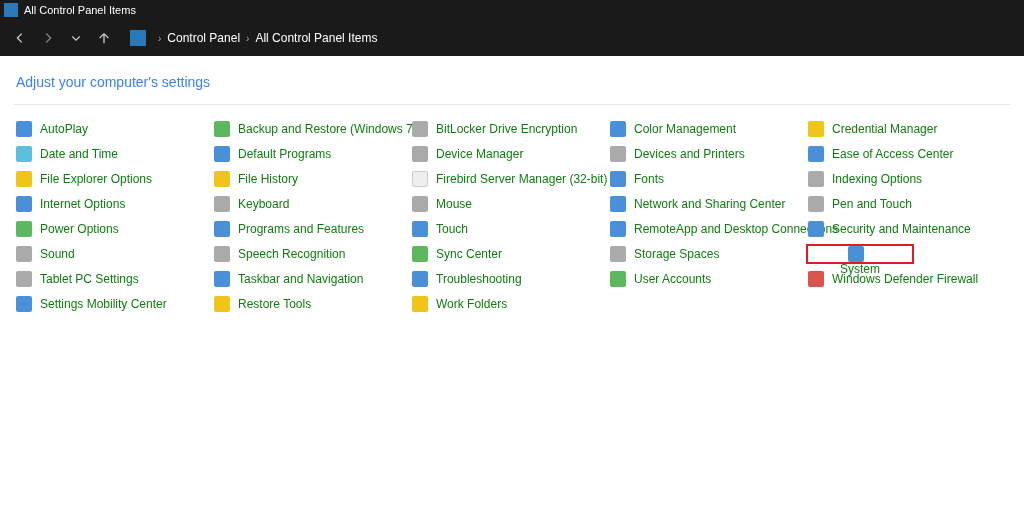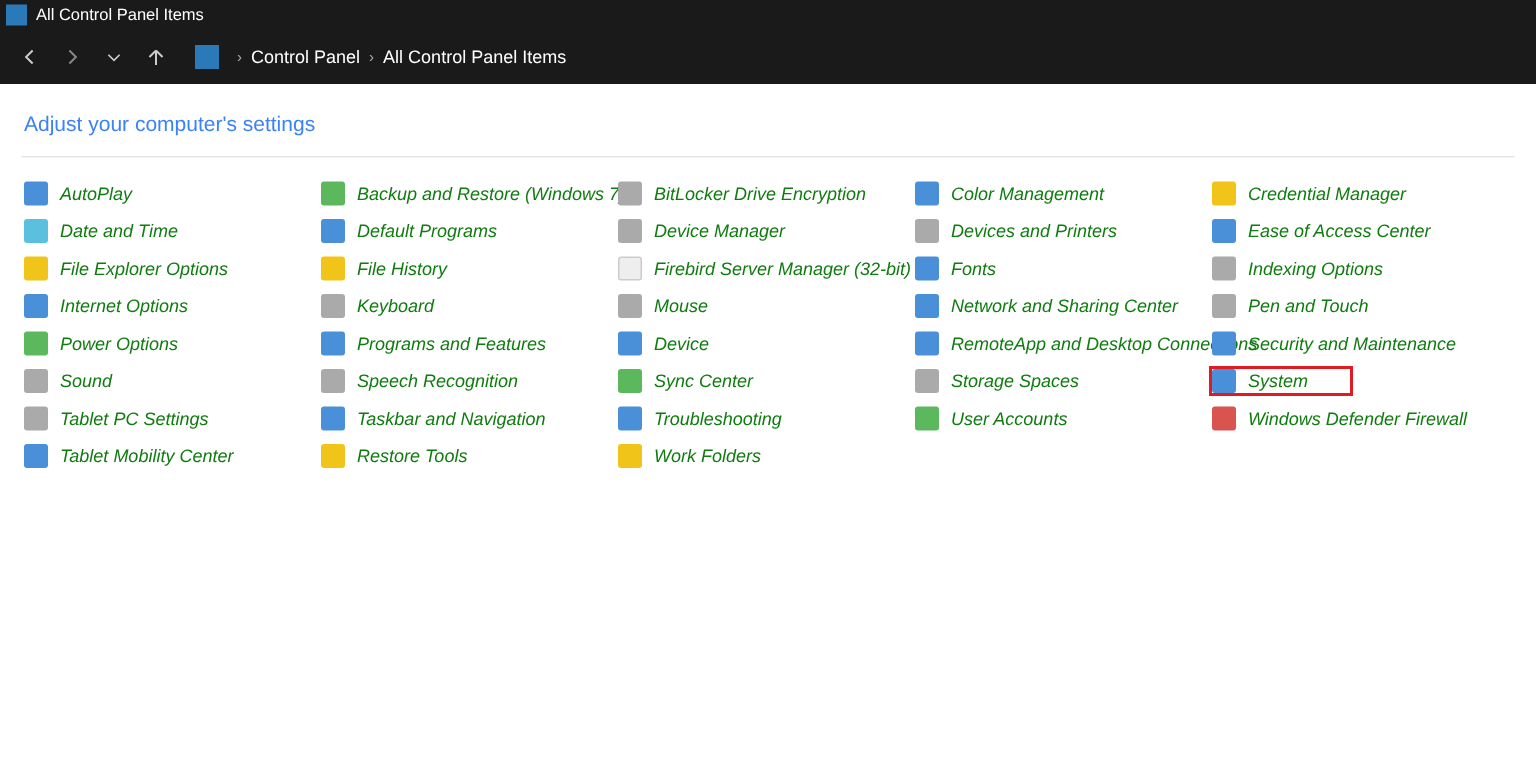--- a/index.html
+++ b/index.html
@@ -70,21 +70,20 @@
   }
   .divider {
     border-bottom: 1px solid #e6e6e6;
     margin-bottom: 14px;
   }
   .grid {
     display: grid;
     grid-template-columns: repeat(5, 198px);
     column-gap: 0px;
     row-gap: 5px;
-    font-style: italic;
   }
   .item {
     display: flex;
     align-items: center;
     height: 20px;
     padding: 0 2px;
     cursor: pointer;
     position: relative;
   }
   .item .ico {
@@ -98,21 +97,22 @@
     border-radius: 2px;
   }
   .item .lbl {
     color: #107c10;
     font-size: 12px;
     white-space: nowrap;
   }
   .highlight {
     border: 2px solid #e01b24;
     padding: 0 0;
-    width: 96px;
+    width: 108px;
+    flex-direction: column;
   }
   
   .i-blue { background: #4a90d9; }
   .i-green { background: #5cb85c; }
   .i-yellow { background: #f0c419; }
   .i-red { background: #d9534f; }
   .i-gray { background: #aaa; }
   .i-teal { background: #5bc0de; }
   .i-white { background: #eee; border:1px solid #ccc; }
 </style>
@@ -241,21 +241,21 @@
       <div class="item">
         <span class="ico i-green"></span>
         <span class="lbl">Power Options</span>
       </div>
       <div class="item">
         <span class="ico i-blue"></span>
         <span class="lbl">Programs and Features</span>
       </div>
       <div class="item">
         <span class="ico i-blue"></span>
-        <span class="lbl">Device</span>
+        <span class="lbl">Touch</span>
       </div>
       <div class="item">
         <span class="ico i-blue"></span>
         <span class="lbl">RemoteApp and Desktop Connections</span>
       </div>
       <div class="item">
         <span class="ico i-blue"></span>
         <span class="lbl">Security and Maintenance</span>
       </div>
       <div class="item">
@@ -293,21 +293,21 @@
       <div class="item">
         <span class="ico i-green"></span>
         <span class="lbl">User Accounts</span>
       </div>
       <div class="item">
         <span class="ico i-red"></span>
         <span class="lbl">Windows Defender Firewall</span>
       </div>
       <div class="item">
         <span class="ico i-blue"></span>
-        <span class="lbl">Tablet Mobility Center</span>
+        <span class="lbl">Settings Mobility Center</span>
       </div>
       <div class="item">
         <span class="ico i-yellow"></span>
         <span class="lbl">Restore Tools</span>
       </div>
       <div class="item">
         <span class="ico i-yellow"></span>
         <span class="lbl">Work Folders</span>
       </div>
     </div>

